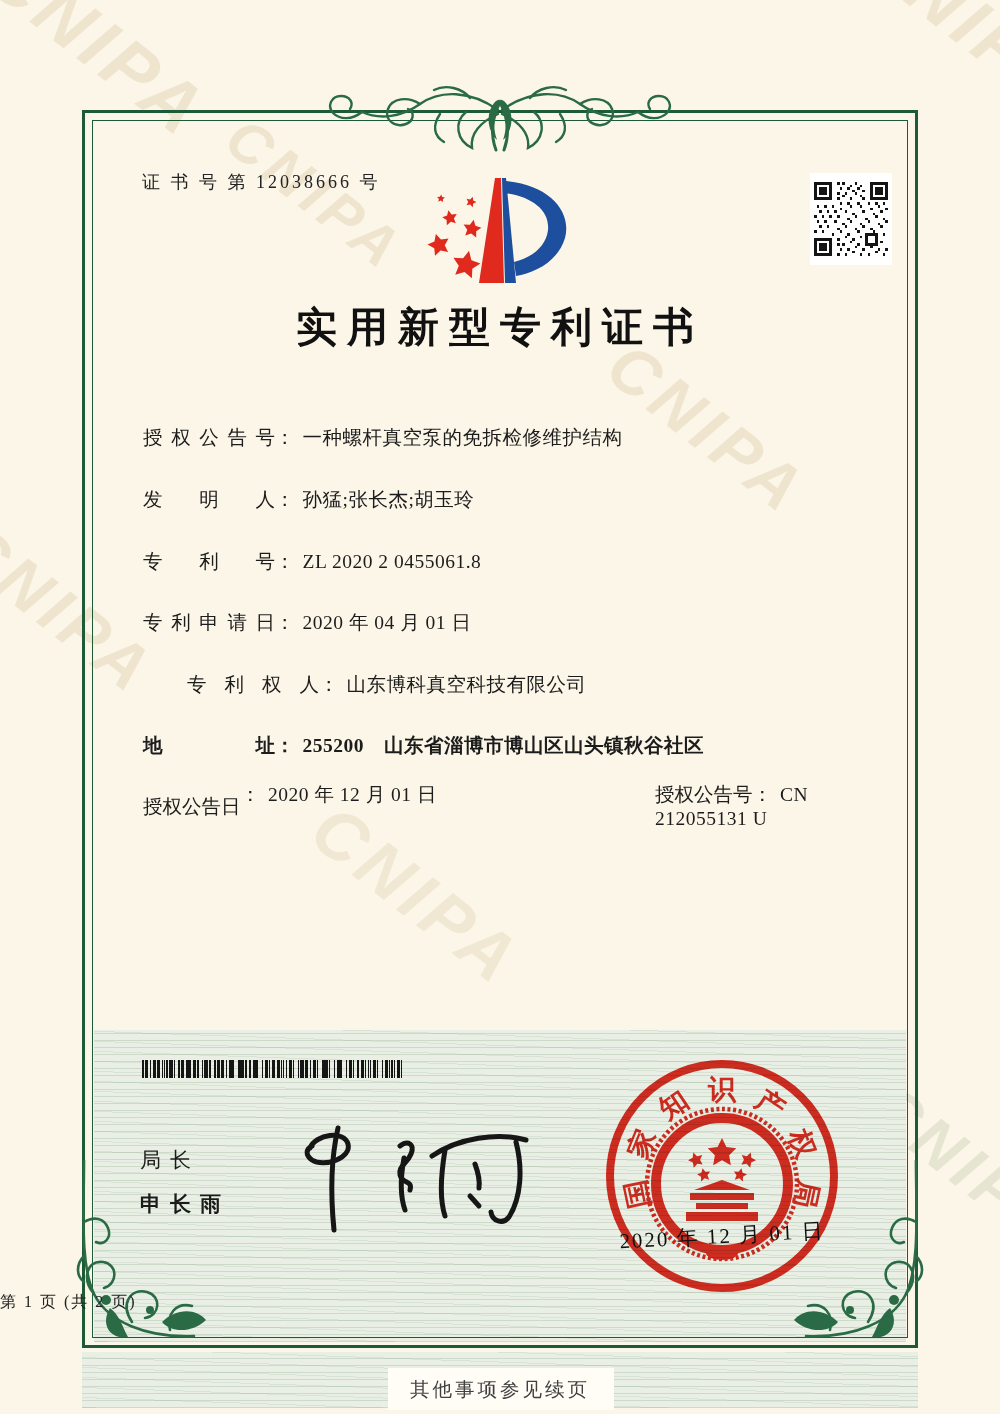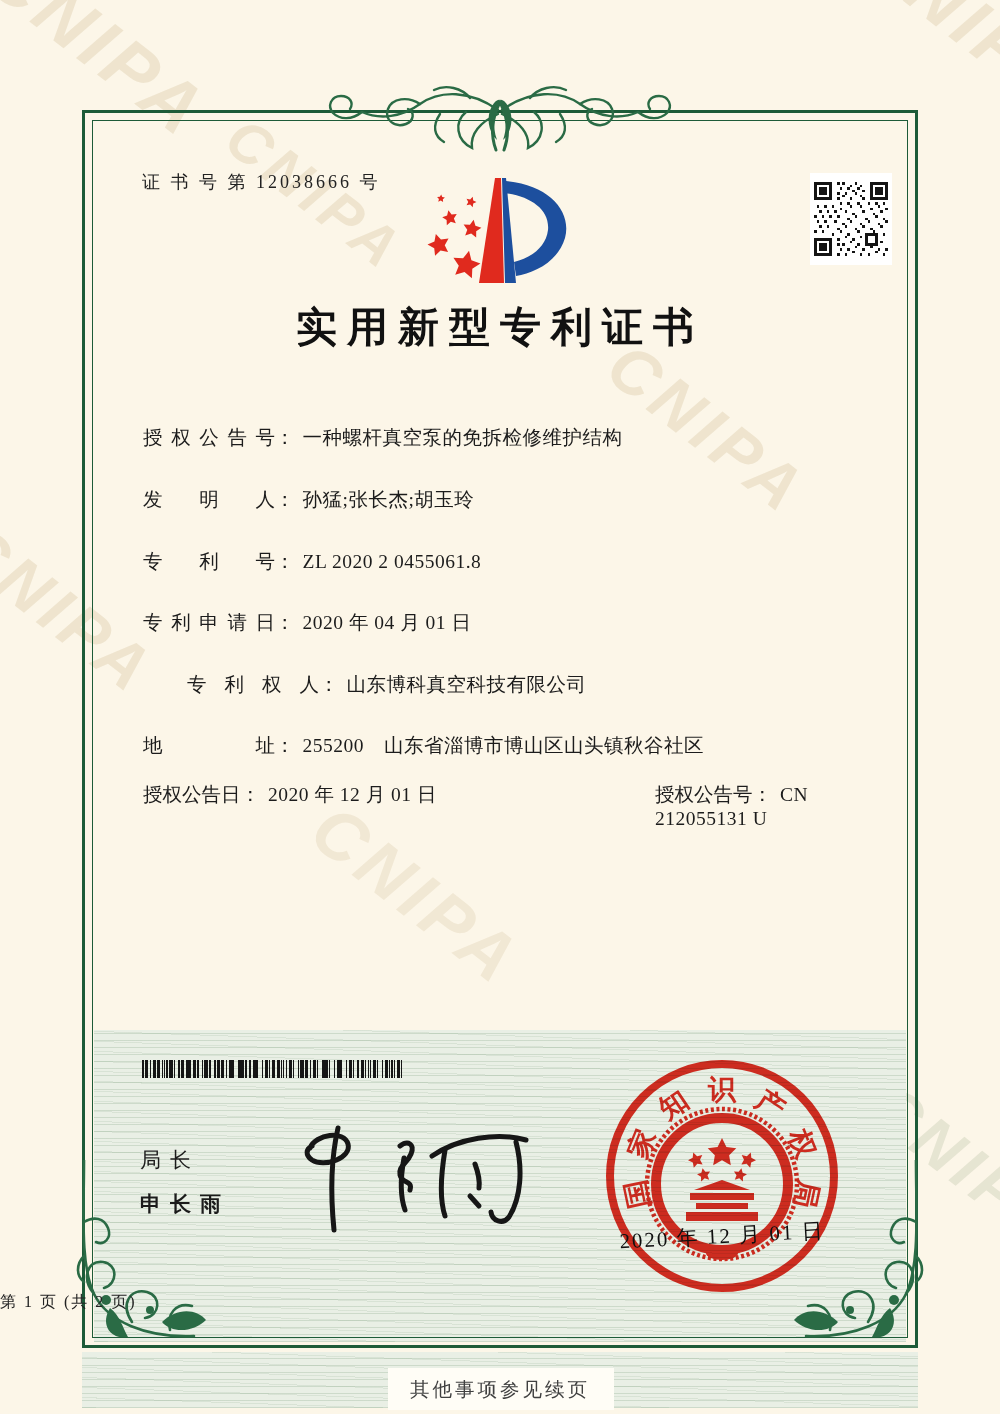--- a/index.html
+++ b/index.html
@@ -200,25 +200,25 @@
 </div>
 <div class="field-row" style="top:548px;">
   <span class="flabel">专利号</span><span class="colon">：</span><span class="fvalue">ZL 2020 2 0455061.8</span>
 </div>
 <div class="field-row" style="top:609px;">
   <span class="flabel">专利申请日</span><span class="colon">：</span><span class="fvalue">2020 年 04 月 01 日</span>
 </div>
 <div class="field-row" style="top:671px;margin-left:44px;">
   <span class="flabel">专利权人</span><span class="colon">：</span><span class="fvalue">山东博科真空科技有限公司</span>
 </div>
-<div class="field-row" style="top:732px;">
+<div class="field-row" style="top:732px;font-weight:bold;">
   <span class="flabel">地址</span><span class="colon">：</span><span class="fvalue">255200　山东省淄博市博山区山头镇秋谷社区</span>
 </div>
 <div class="field-row" style="top:781px;">
-  <span class="flabel" style="width:auto;">授权公告日</span><span class="colon">：</span><span class="fvalue">2020 年 12 月 01 日</span>
+  <span class="flabel" style="width:auto;margin-top:12px;">授权公告日</span><span class="colon">：</span><span class="fvalue">2020 年 12 月 01 日</span>
   <span class="grant-col2">
     <span>授权公告号</span><span class="colon">：</span><span class="fvalue">CN 212055131 U</span>
   </span>
 </div>
 
 <div class="body-text">
 </div>
 
 <div class="barcode"></div>
 

